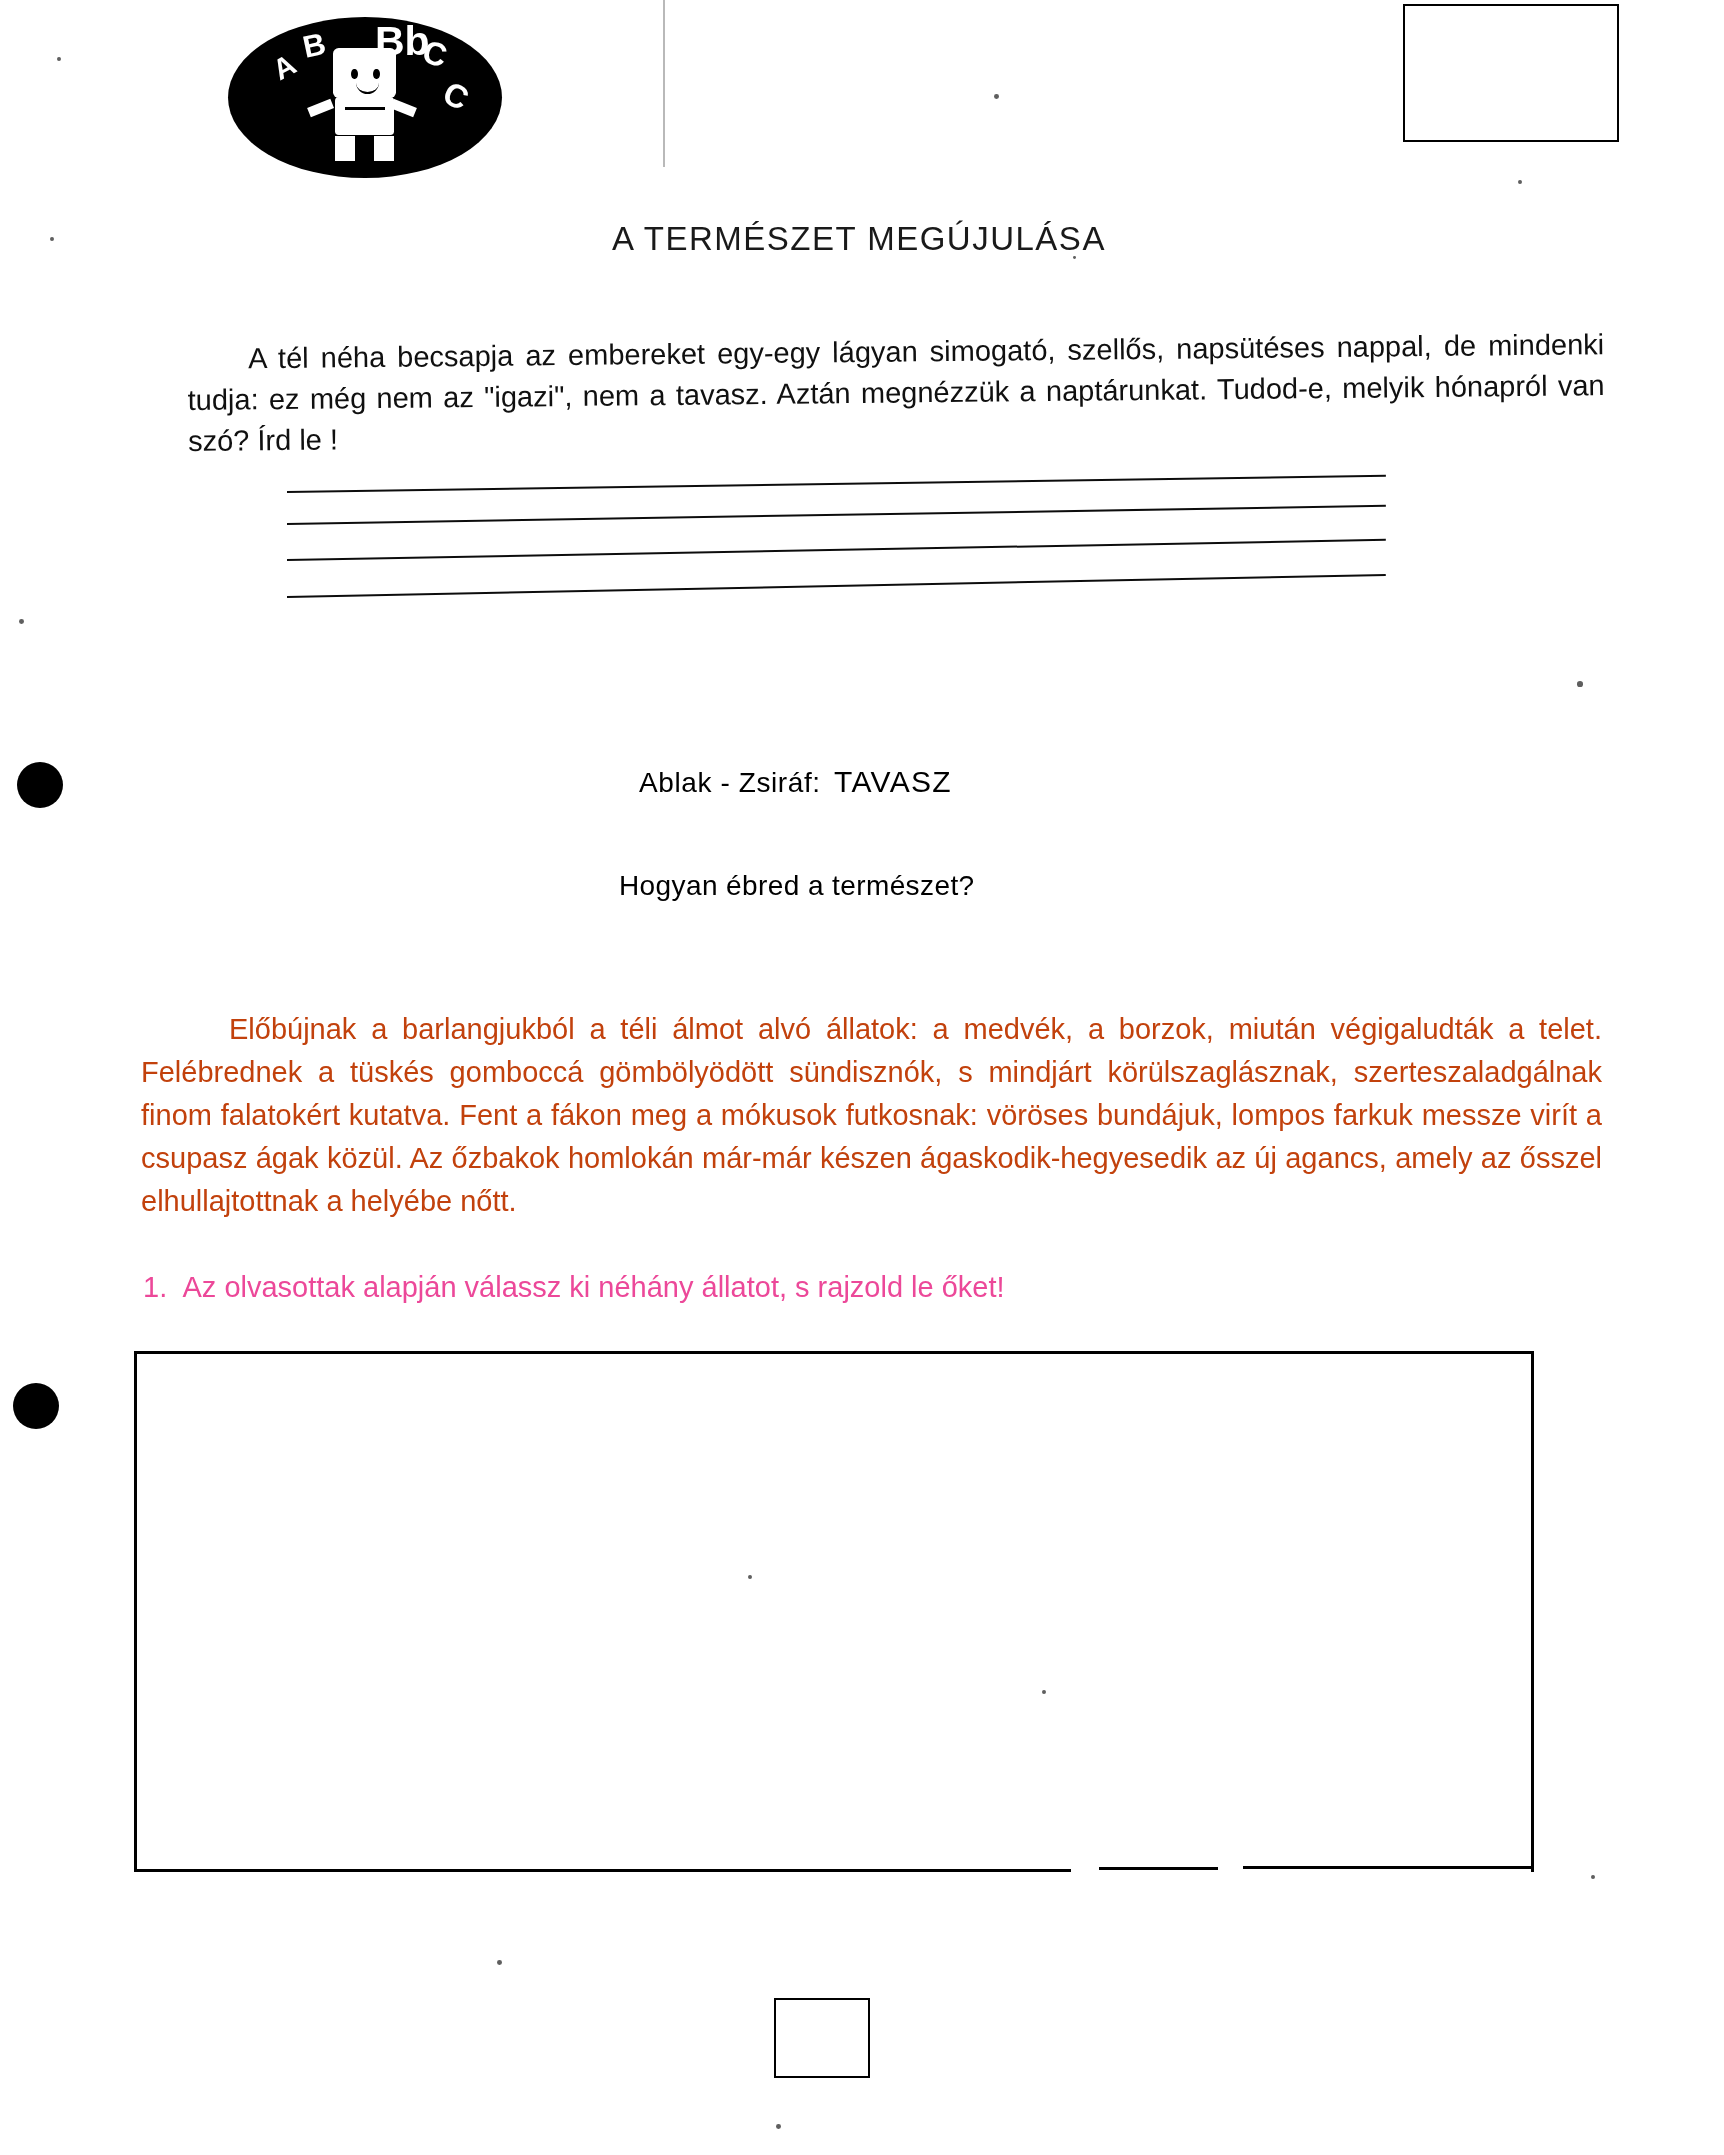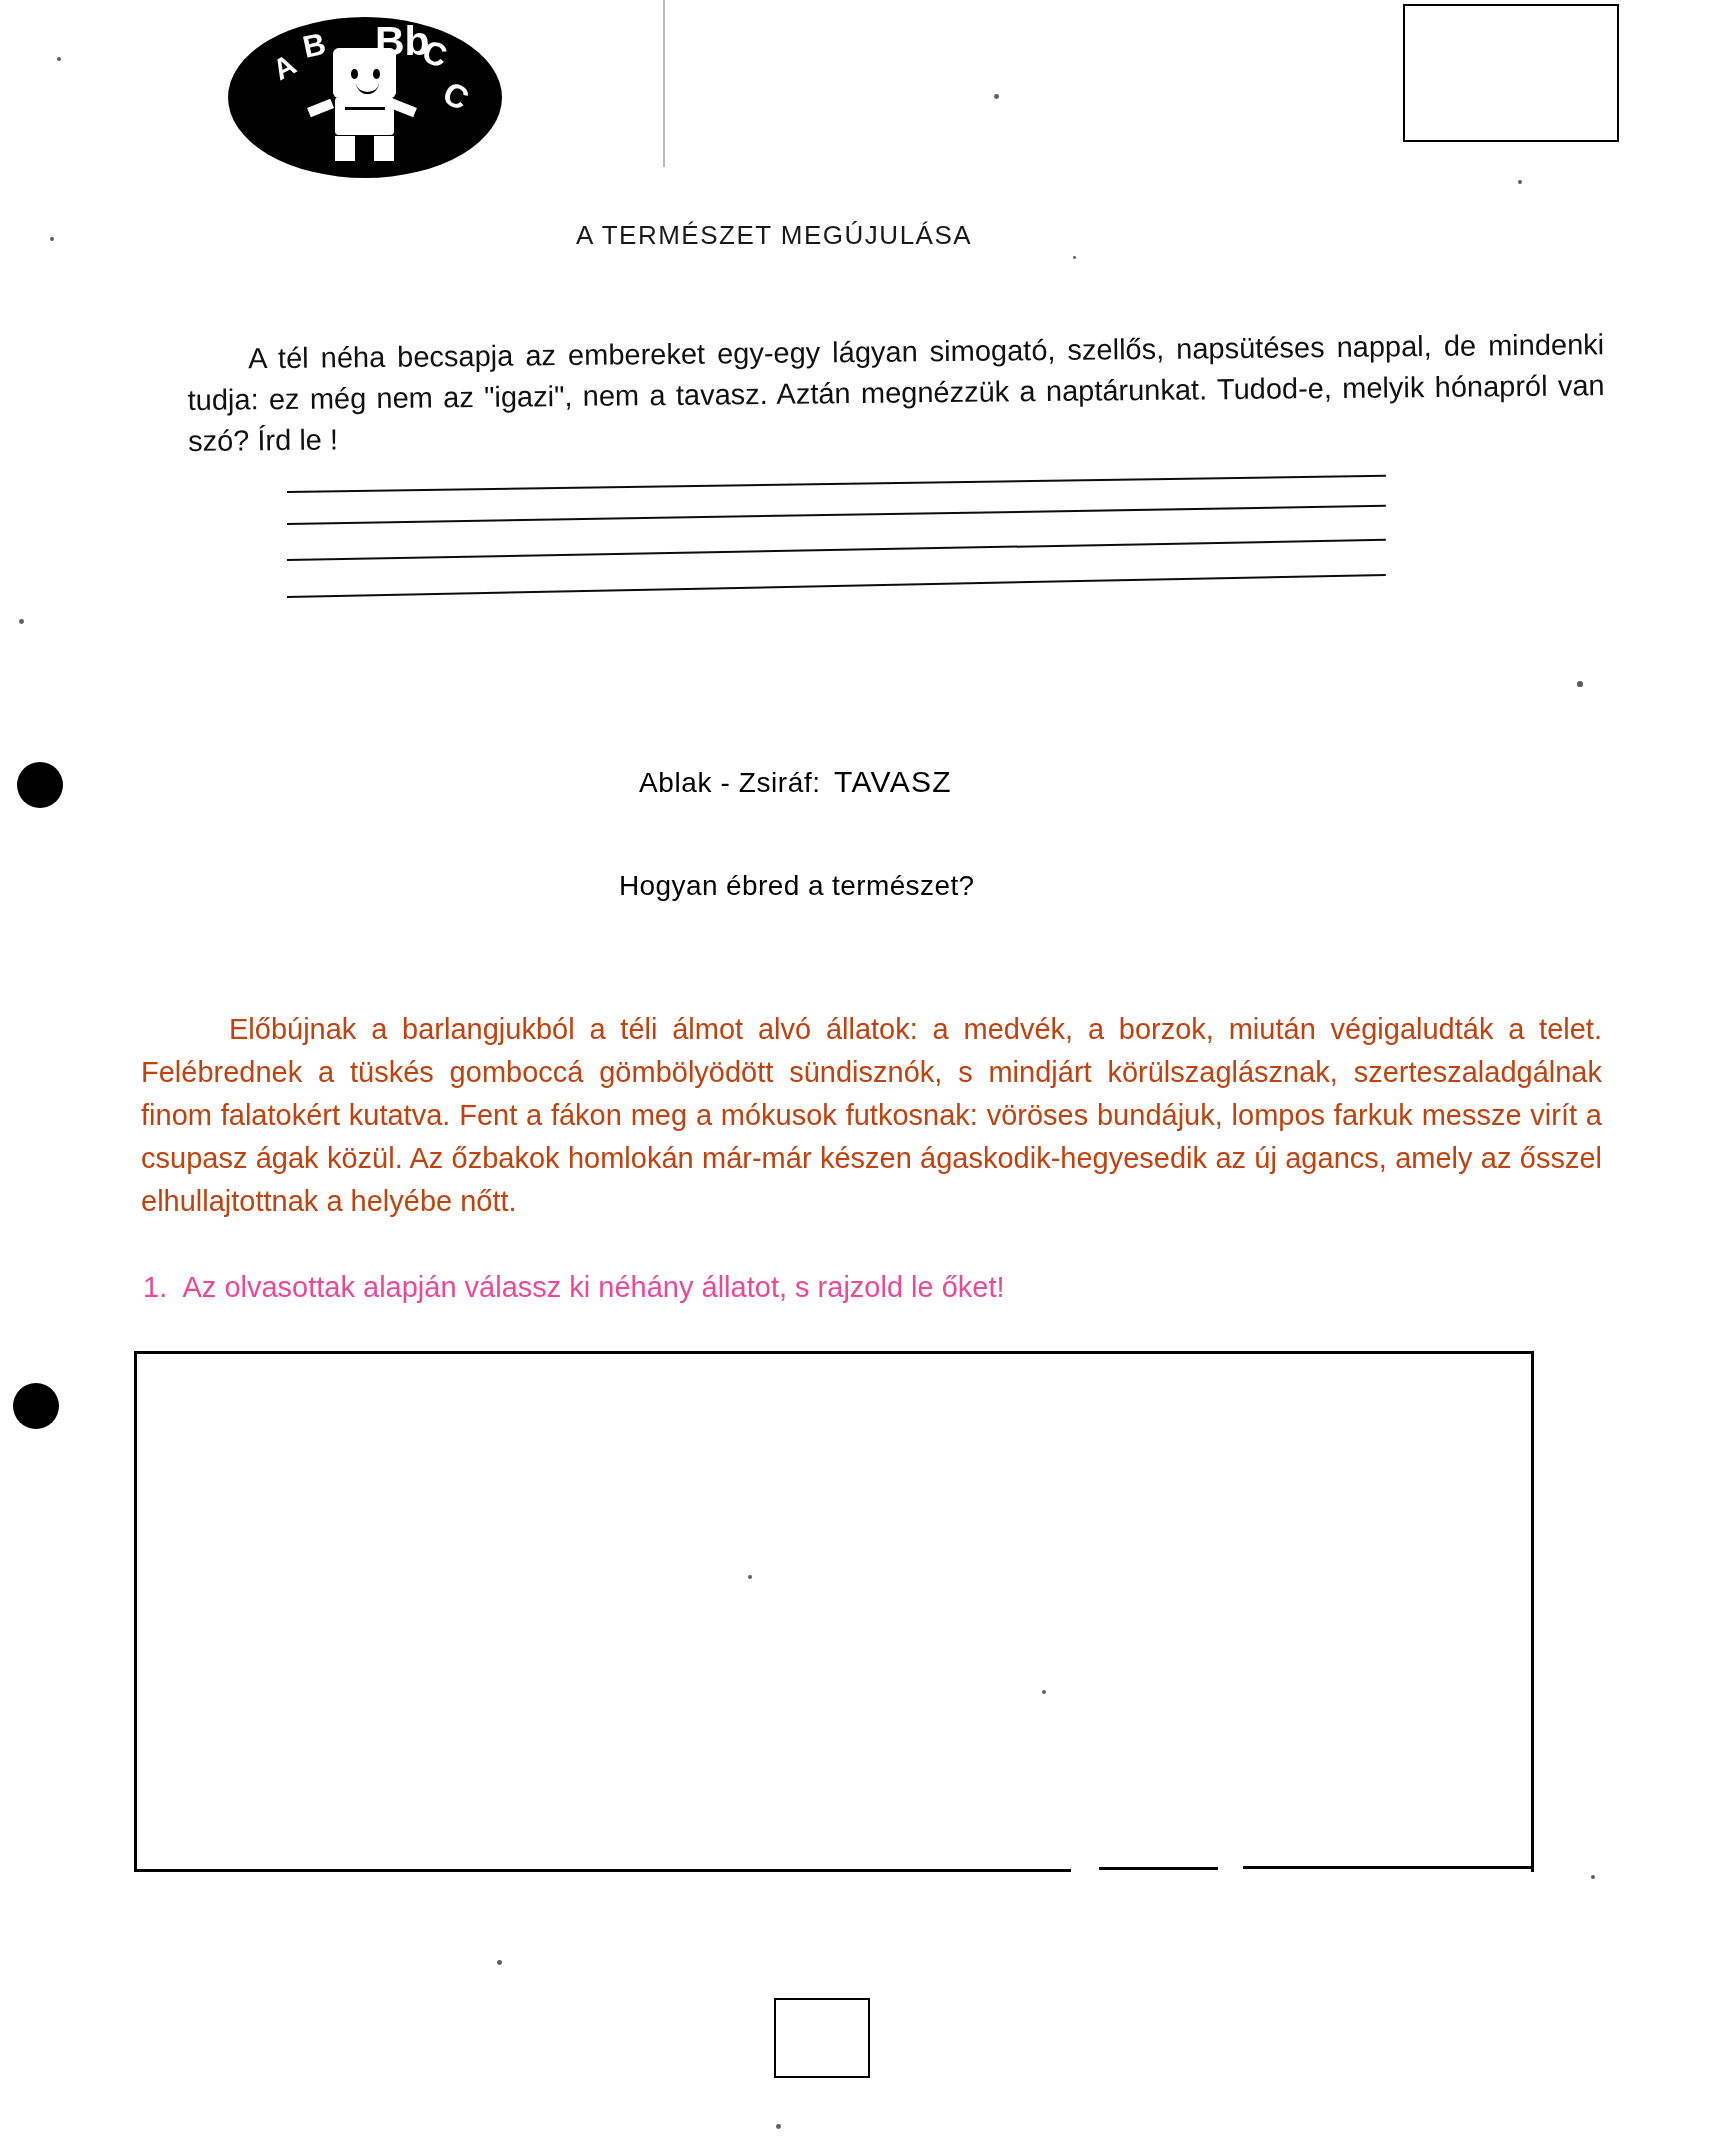--- a/index.html
+++ b/index.html
@@ -139,23 +139,23 @@
     height: 46px;
     background: #000;
     border-radius: 50%;
   }
   .hole.h1 { left: 17px; top: 762px; }
   .hole.h2 { left: 13.4px; top: 1383px; }
 
   
   .title {
     position: absolute;
-    left: 576px;
+    left: 612px;
     top: 220px;
-    font-size: 26px;
+    font-size: 33px;
     letter-spacing: 1.5px;
     white-space: nowrap;
     color: #1a1a1a;
   }
 
   .intro {
     position: absolute;
     left: 187px;
     top: 339px;
     width: 1417px;

